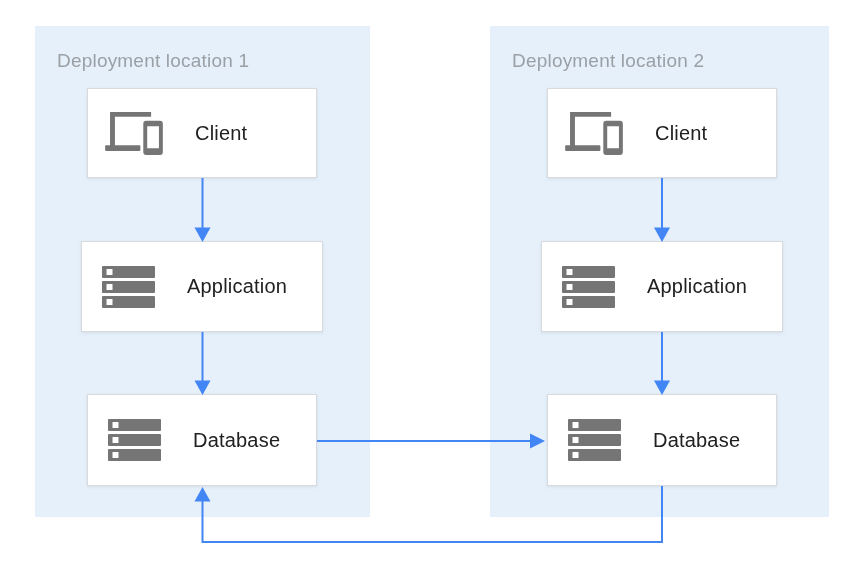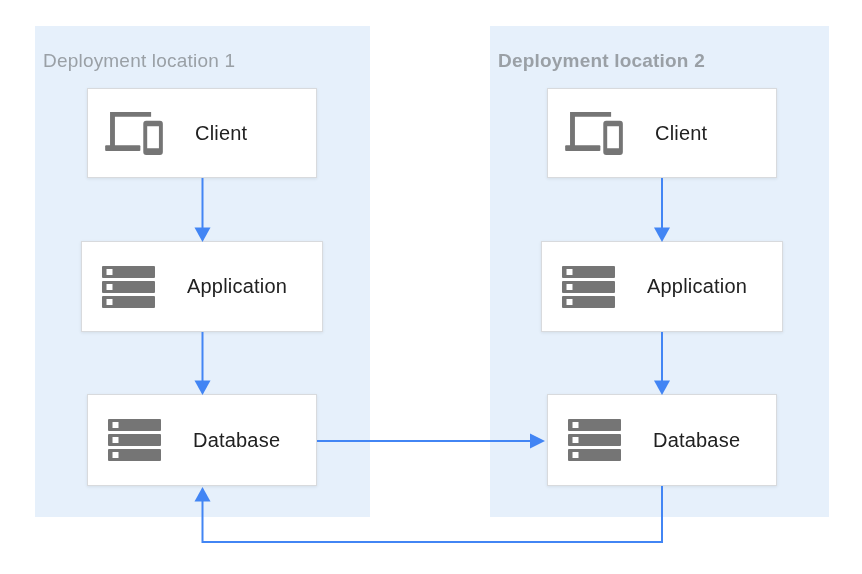--- a/index.html
+++ b/index.html
@@ -18,21 +18,21 @@
   .panel {
     position: absolute;
     top: 26px;
     height: 491px;
     background: #E6F0FB;
   }
   .panel-1 { left: 35px;  width: 335px; }
   .panel-2 { left: 490px; width: 339px; }
   .panel-label {
     position: absolute;
-    left: 8px;
+    left: 22px;
     top: 24px;
     font-size: 19px;
     letter-spacing: 0.2px;
     color: #9AA0A6;
     white-space: nowrap;
   }
   .node {
     position: absolute;
     background: #FFFFFF;
     border: 1px solid #D8DADD;
@@ -67,21 +67,21 @@
 </head>
 <body>
 
 <div class="canvas">
 
   <div class="panel panel-1" style="background-color: rgb(230, 240, 251);">
     <div class="panel-label" style="color: rgb(154, 160, 166);">Deployment location 1</div>
   </div>
 
   <div class="panel panel-2" style="background-color: rgb(230, 240, 251);">
-    <div class="panel-label" style="color: rgb(154, 160, 166); font-weight: bold;">Deployment location 2</div>
+    <div class="panel-label" style="color: rgb(154, 160, 166);">Deployment location 2</div>
   </div>
 
   <div class="node node-client-1" style="border-color: rgb(216, 218, 221); background-color: rgb(255, 255, 255);">
     <svg class="icon-devices" width="58" height="44" viewBox="0 0 59 45">
       <g fill="#757575">
         <path d="M5 1 H47 V6 H10 V36 H5 Z"></path>
         <rect x="0" y="35" width="36" height="6" rx="1"></rect>
         <path fill-rule="evenodd" d="M42 10 h14 a3 3 0 0 1 3 3 v29 a3 3 0 0 1 -3 3 h-14 a3 3 0 0 1 -3 -3 V13 a3 3 0 0 1 3 -3 Z M43 15.5 h12 v22.5 h-12 Z"></path>
       </g>
     </svg>

